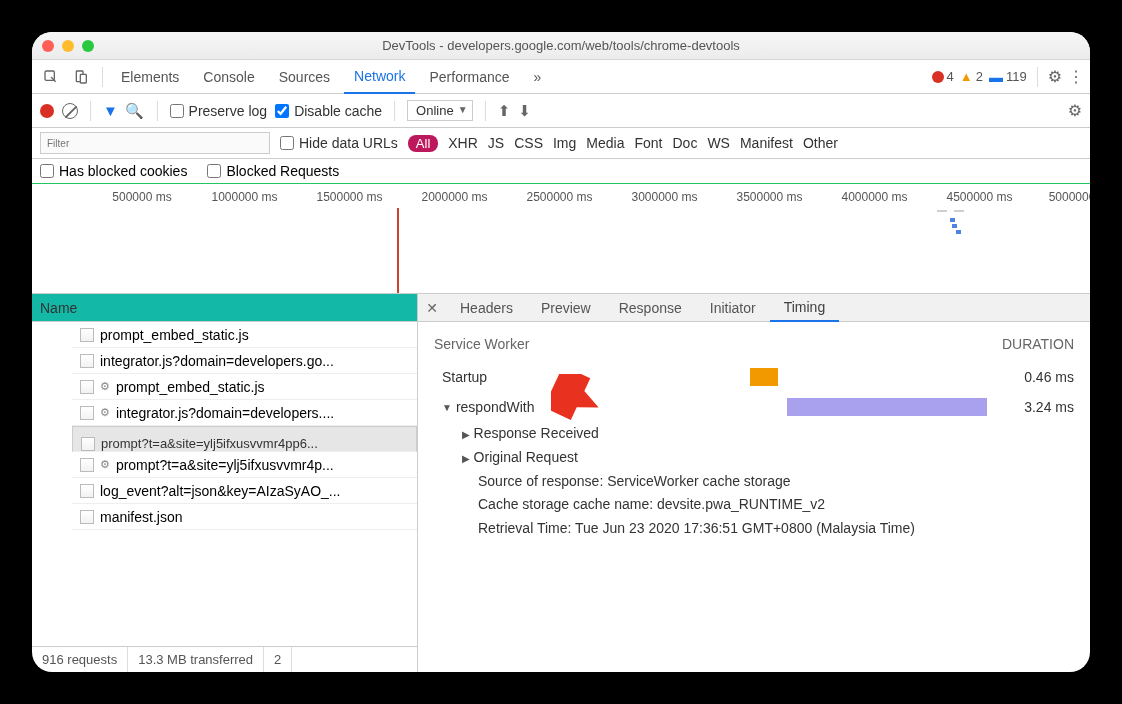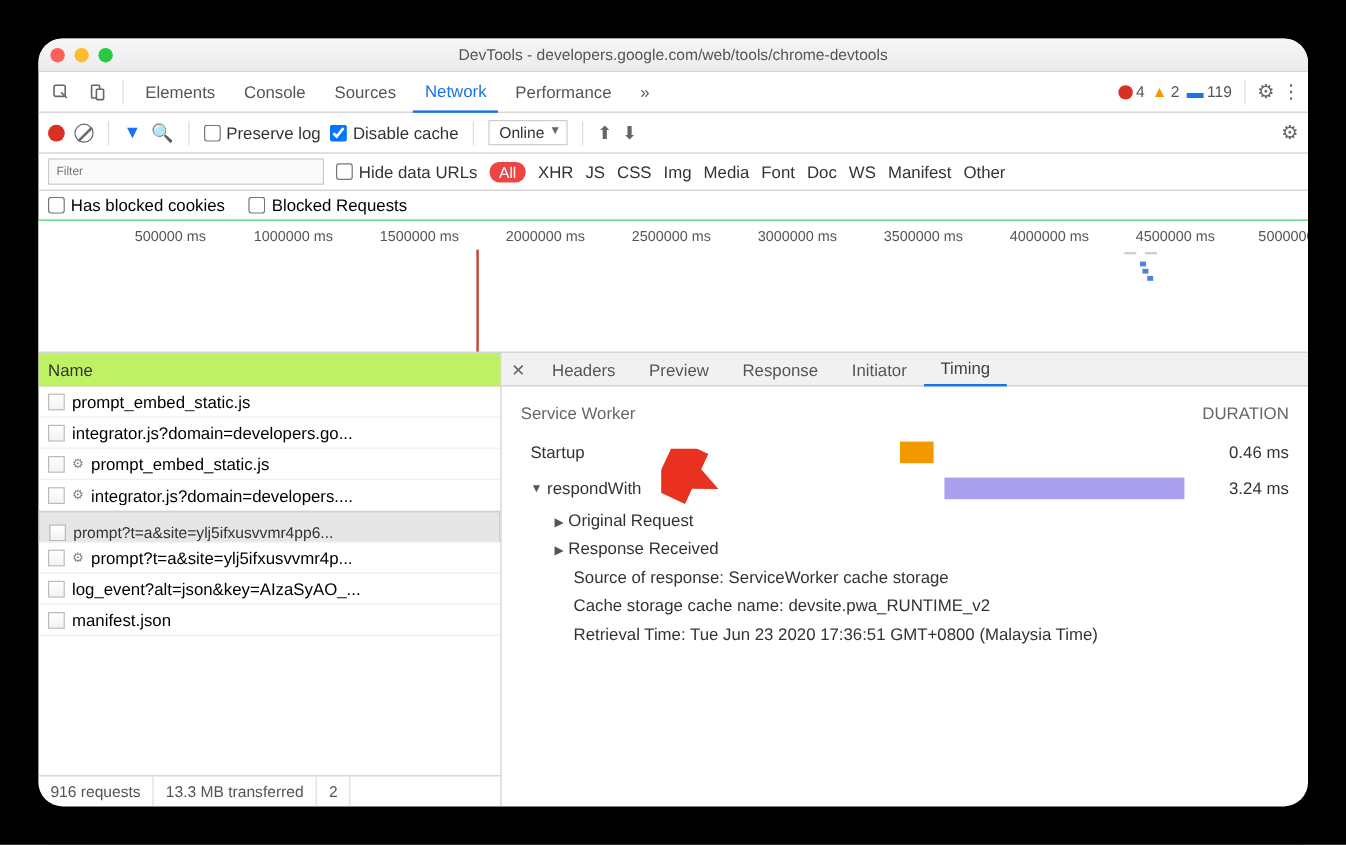--- a/index.html
+++ b/index.html
@@ -77,34 +77,34 @@
     border-bottom:1px solid #ccc;
     padding:4px 8px;
     font-size:14px;
     color:#333;
     display:flex;
     flex-wrap:wrap;
     align-items:center;
     gap:10px;
   }
   .filterinput { width:230px; height:22px; border:1px solid #ccc; padding:0 6px; font-size:10px; background:#fafafa;}
-  .pill { background:#ef4444; color:#fff; border-radius:8px; padding:1px 8px; font-size:13px;}
+  .pill { background:#be185d; color:#fff; border-radius:8px; padding:1px 8px; font-size:13px;}
   .ftype{ color:#333;}
   .filterrow2 { padding:4px 8px; display:flex; gap:20px; font-size:14px; border-bottom:1px solid #22c55e;}
   .overview { height:110px; border-bottom:1px solid #ccc; position:relative; background:#fff;}
   .ov-ticks { display:flex; font-size:12px; color:#555; padding:6px 0 0 0;}
   .ov-ticks span { text-align:center; flex:none;}
   .ov-line { position:absolute; top:24px; bottom:0; width:2px; background:#c74432; left:365px;}
   .ov-bluedot{position:absolute;width:5px;height:4px;background:#4f82e3;}
   .ov-greydash{position:absolute;width:10px;height:2px;background:#cfcfcf;}
   .splitpane { flex:1; display:flex; min-height:0;}
   .leftpane { width:386px; border-right:1px solid #ccc; display:flex; flex-direction:column;}
-  .namehdr { height:28px; border-bottom:1px solid #ccc; display:flex; align-items:center; padding:0 8px; font-size:14px; color:#333; background:#bef264;}
+  .namehdr { height:28px; border-bottom:1px solid #ccc; display:flex; align-items:center; padding:0 8px; font-size:14px; color:#333; background:#14b8a6;}
   .reqlist { flex:1; overflow:auto; font-size:14px;}
-  .reqrow { height:26px; display:flex; align-items:center; padding:0 8px; gap:6px; border-bottom:1px solid #eee; white-space:nowrap; overflow:hidden; text-overflow:ellipsis;}
+  .reqrow { height:26px; display:flex; align-items:center; padding:0 8px; gap:6px; border-bottom:1px solid #eee; white-space:nowrap; overflow:hidden; text-overflow:ellipsis;margin-left:40px;}
   .reqrow.sel { background:#e6e6e6;align-items:flex-end;}
   .ricon { width:14px; height:14px; flex:none; border:1px solid #bbb; background:linear-gradient(#fff,#f2f2f2); position:relative;}
   .statusbar { height:26px; border-top:1px solid #ccc; display:flex; align-items:center; font-size:13px; color:#555;}
   .statusbar span{ padding:0 10px; border-right:1px solid #ddd; height:100%; display:flex; align-items:center;}
   .rightpane { flex:1; display:flex; flex-direction:column;}
   .subtabs { height:28px; border-bottom:1px solid #ccc; display:flex; align-items:center; font-size:14px; color:#555; background:#f1f1f1;}
   .subtabs .close { width:28px; text-align:center; color:#666;}
   .subtab { padding:0 14px; height:28px; display:flex; align-items:center;}
   .subtab.active { color:#404040; border-bottom:2px solid #1a73e8;}
   .timingbody { flex:1; padding:14px 16px 8px 16px; font-size:14px; color:#333; overflow:auto; position:relative;}
@@ -323,22 +323,22 @@
           <div class="lbl">
               <span class="tri">▼</span>
               <span>respondWith</span>
             </div>
           <div class="bararea">
               <div class="bar2"></div>
             </div>
           <div class="dur">3.24 ms</div>
         </div>
         <div class="detail">
+          <div><span class="tri">▶</span> <span>Response Received</span></div>
           <div><span class="tri">▶</span> <span>Original Request</span></div>
-          <div><span class="tri">▶</span> <span>Response Received</span></div>
           <div class="sub">Source of response: ServiceWorker cache storage</div>
           <div class="sub">Cache storage cache name: devsite.pwa_RUNTIME_v2</div>
           <div class="sub">Retrieval Time: Tue Jun 23 2020 17:36:51 GMT+0800 (Malaysia Time)</div>
         </div>
 
         <div class="arrow-callout">
           <svg width="50" height="46">
               <polygon points="0,0 30,0 30,14 50,23 30,32 30,46 0,46" fill="#e8311f" transform="rotate(25 25 23)"></polygon>
             </svg>
         </div>

